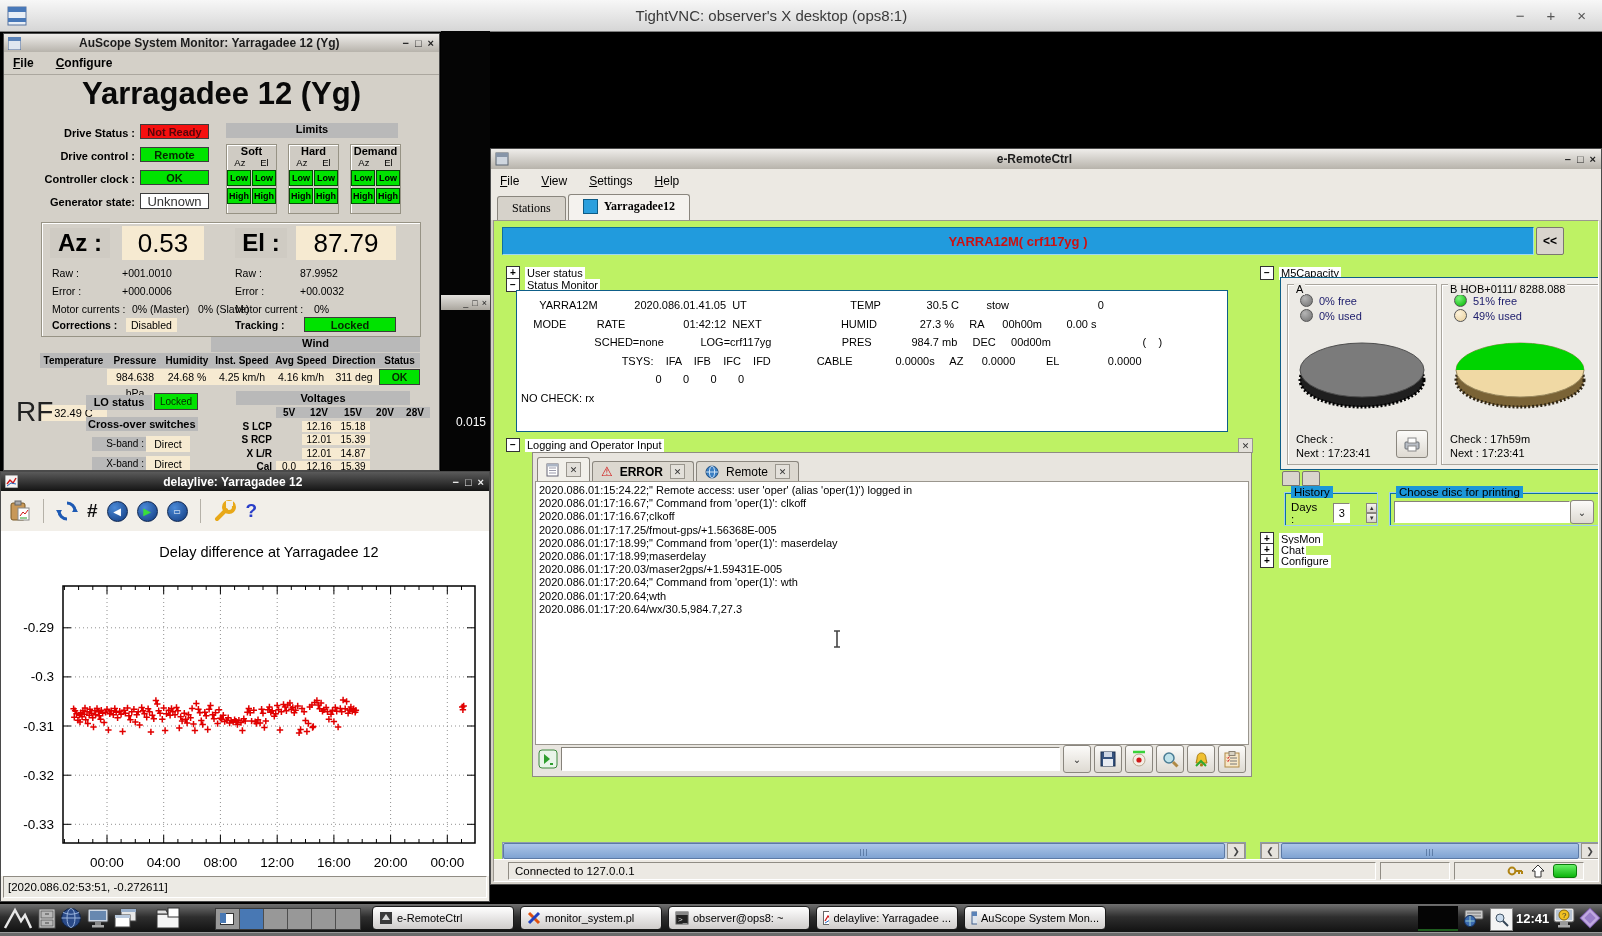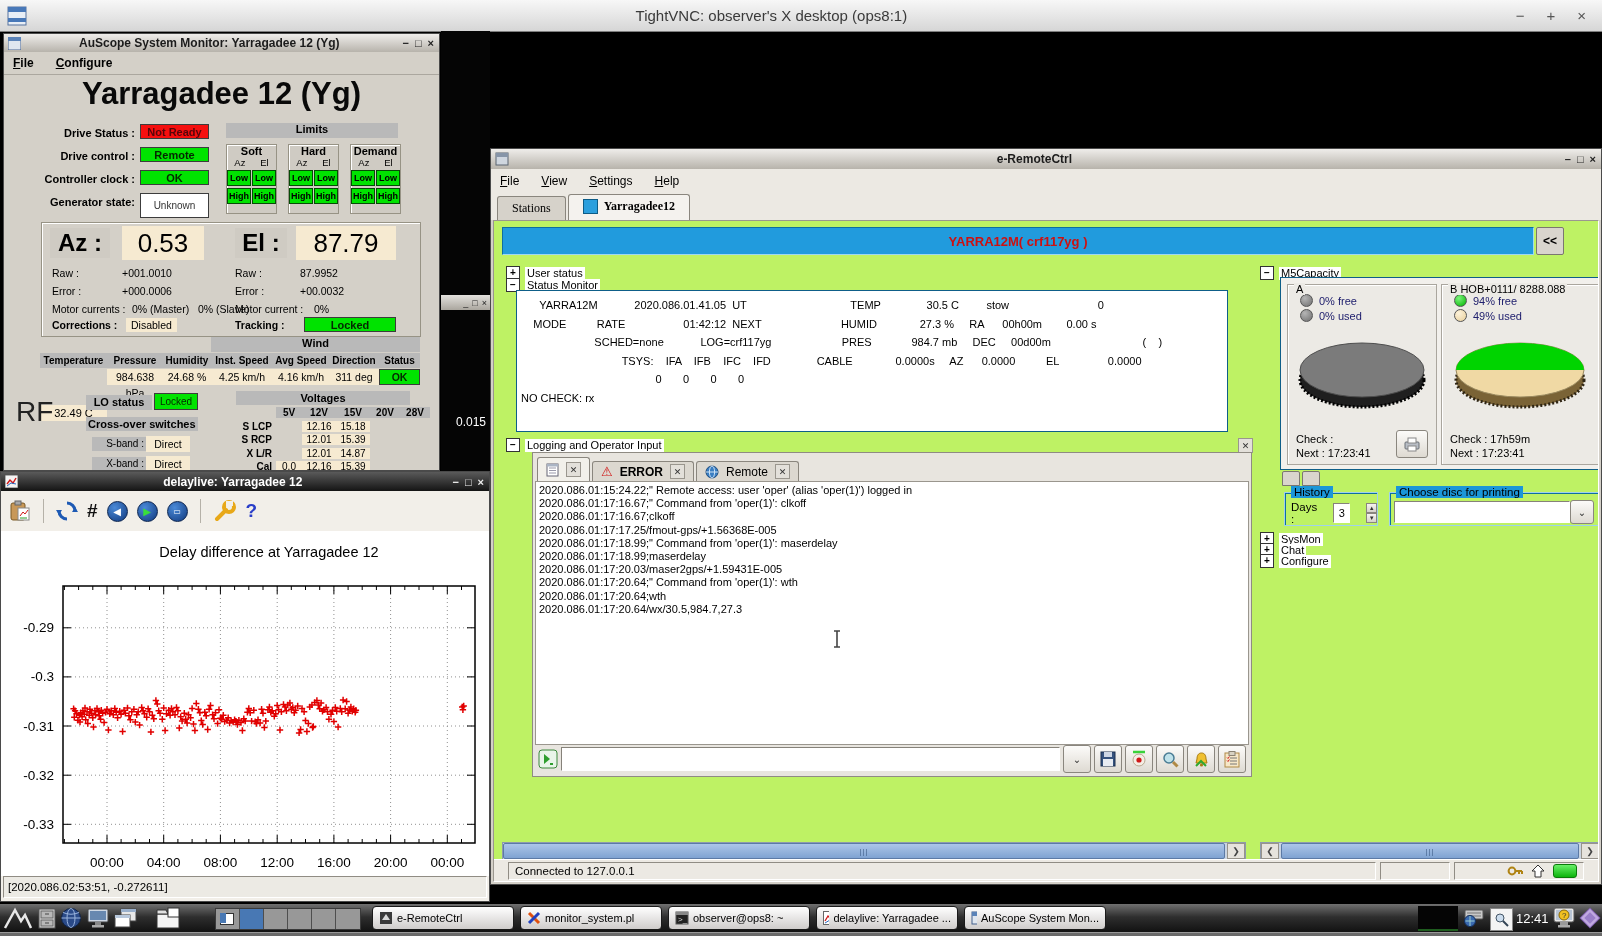--- a/index.html
+++ b/index.html
@@ -192,21 +192,21 @@
     </div>
     <div class="heading">Yarragadee 12 (Yg)</div>
 
     <div class="abs lbl" style="left:0;top:93px;width:131px;">Drive Status :</div>
     <div class="abs chip red" style="left:136px;top:90px;width:69px;height:15px;">Not Ready</div>
     <div class="abs lbl" style="left:0;top:116px;width:131px;">Drive control :</div>
     <div class="abs chip green" style="left:136px;top:113px;width:69px;height:15px;">Remote</div>
     <div class="abs lbl" style="left:0;top:139px;width:131px;">Controller clock :</div>
     <div class="abs chip green" style="left:136px;top:136px;width:69px;height:15px;">OK</div>
     <div class="abs lbl" style="left:0;top:162px;width:131px;">Generator state:</div>
-    <div class="abs chip white" style="left:136px;top:159px;width:69px;height:25px;font-size:10px;text-align:right;">Unknown</div>
+    <div class="abs chip white" style="left:136px;top:159px;width:69px;height:16px;font-size:13px;text-align:right;">Unknown</div>
 
     <div class="abs grayh" style="left:222px;top:89px;width:172px;height:15px;text-align:center;font-weight:bold;font-size:11px;">Limits</div>
 
     <div class="abs etched" style="left:222px;top:110px;width:49px;height:68px;background:#cfcbc3;">
       <div style="text-align:center;font-weight:bold;font-size:11px;">Soft</div>
       <div style="display:flex;justify-content:space-around;font-size:9.5px;">
           <span>Az</span>
           <span>El</span>
         </div>
       <div style="display:flex;gap:1px;justify-content:center;margin-top:2px;">
@@ -549,21 +549,21 @@
                 <rect x="5" y="9" width="8" height="5" fill="#fff" stroke="#888"></rect>
               </svg>
           </div>
         </div>
 
         <div class="discbox" style="left:160px;width:156px;">
           <div class="disclabel">B HOB+0111/ 8288.088</div>
           <div style="padding:8px 0 0 12px;">
             <div class="legend-row">
                 <span class="dot dot-green"></span>
-                <span>94% free</span>
+                <span>51% free</span>
               </div>
             <div class="legend-row">
                 <span class="dot dot-tan"></span>
                 <span>49% used</span>
               </div>
           </div>
           <svg width="148" height="92" style="margin:2px auto 0;display:block;">
             <ellipse cx="74" cy="55" rx="64" ry="27" fill="#7a6336"></ellipse>
             <ellipse cx="74" cy="55" rx="64" ry="27" fill="none" stroke="#2e2413" stroke-width="3" stroke-dasharray="2,2"></ellipse>
             <ellipse cx="74" cy="45" rx="64" ry="27" stroke="#9a8a60" fill="#f0d9a4"></ellipse>
@@ -878,21 +878,21 @@
         <line x1="5" y1="8" x2="19" y2="8" stroke="#777"></line>
         <circle cx="8" cy="13" r="5.5" fill="#3a6ab0" stroke="#13305e"></circle>
         <path d="M3.5 13 h9 M8 8 v10" stroke="#9cc" fill="none"></path>
       </svg>
     <div class="abs" style="left:1490px;top:4px;width:21px;height:21px;background:#f4f4f4;border:1px solid #888;display:flex;align-items:center;justify-content:center;">
       <svg width="15" height="15">
           <circle cx="6" cy="6" r="4" fill="#cde" stroke="#456"></circle>
           <line x1="9" y1="9" x2="14" y2="14" stroke="#345" stroke-width="2"></line>
         </svg>
     </div>
-    <span class="abs tray-txt" style="left:1516px;top:7px;">12:41</span>
+    <span class="abs tray-txt" style="left:1516px;top:7px;font-weight:bold;">12:41</span>
     <svg class="abs" style="left:1552px;top:2px;" width="24" height="25">
         <rect x="2" y="2" width="20" height="14" rx="2" fill="#e8e8e8" stroke="#555"></rect>
         <rect x="4" y="4" width="16" height="10" fill="#b8c4d4"></rect>
         <circle cx="12" cy="9" r="5" fill="#f0c020" stroke="#8a6a08"></circle>
         <text x="10" y="12" font-size="8" fill="#333">?</text>
         <rect x="8" y="16" width="8" height="3" fill="#999"></rect>
         <rect x="6" y="19" width="12" height="2.5" fill="#aaa"></rect>
       </svg>
     <svg class="abs" style="left:1578px;top:2px;" width="24" height="24">
         <rect x="5" y="5" width="14" height="14" fill="#c0a8e0" stroke="#7a5aa8" transform="rotate(45 12 12)"></rect>

